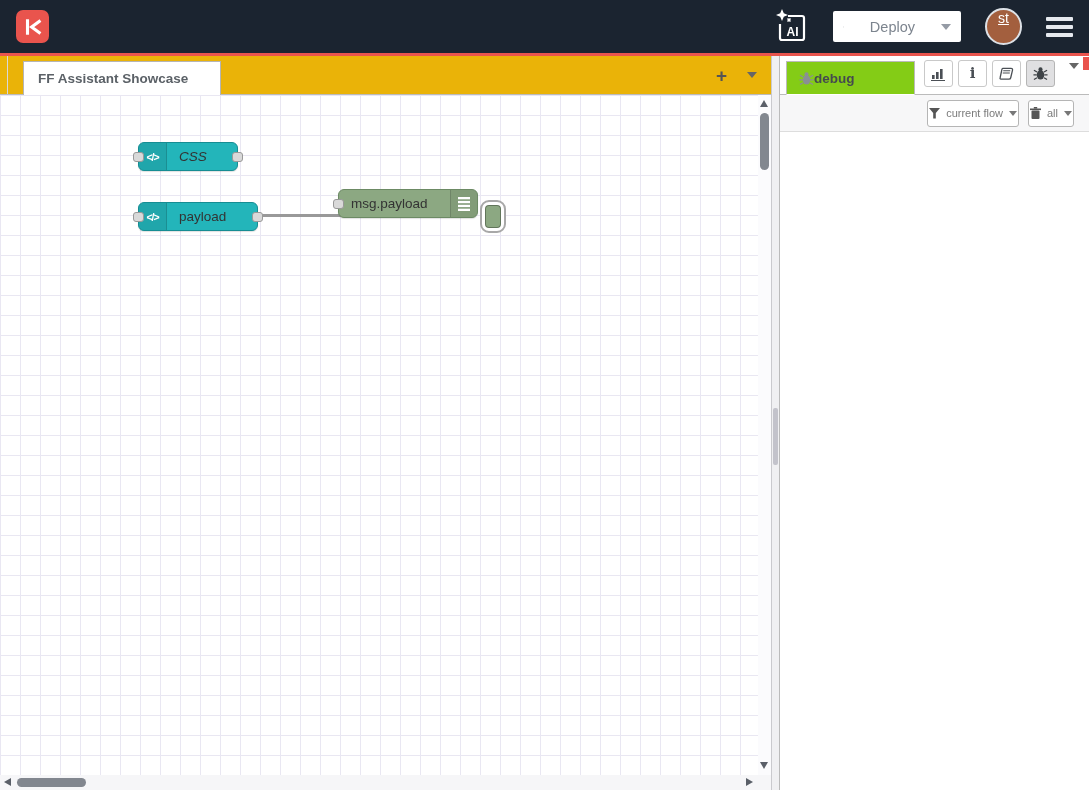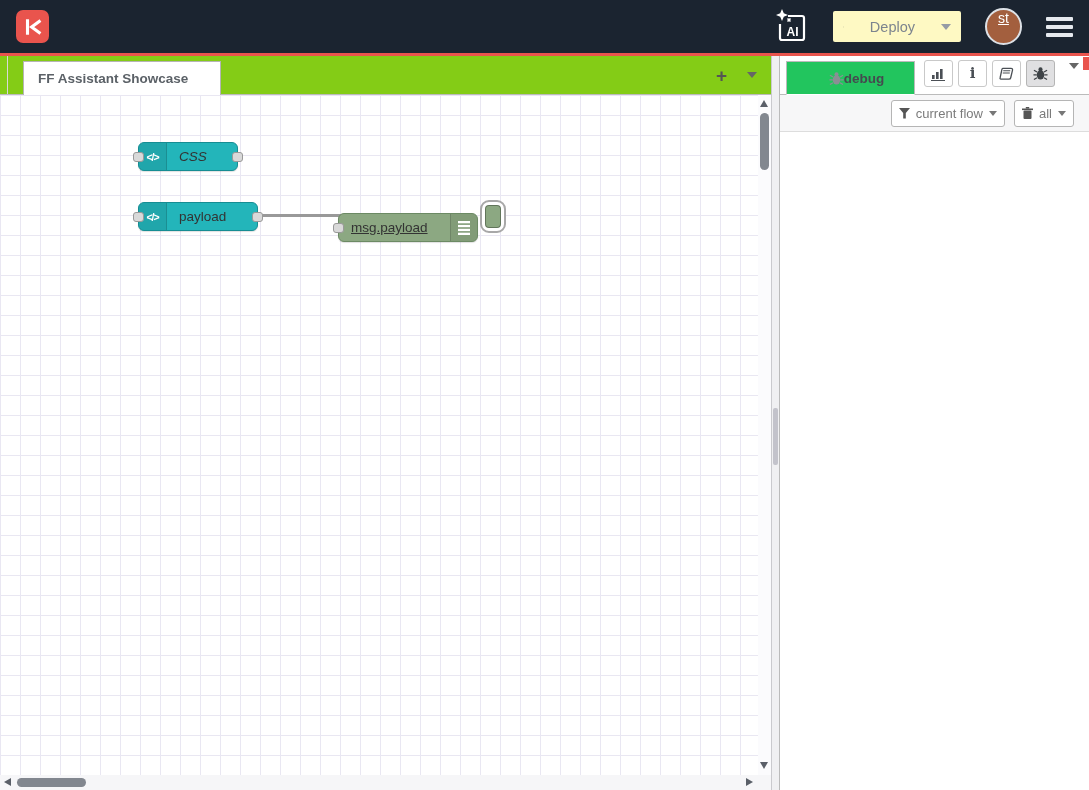--- a/index.html
+++ b/index.html
@@ -8,35 +8,35 @@
   .app { position:relative; width:1089px; height:790px; display:flex; flex-direction:column; }
 
   
   .header { height:56px; background:#1b2430; border-bottom:3px solid #e9544d;
             display:flex; align-items:center; padding:0 16px; flex:0 0 auto; }
   .logo { width:33px; height:33px; border-radius:7px; background:#e9544d;
           display:flex; align-items:center; justify-content:center; cursor:pointer; }
   .page-title { color:#e9edf2; font-size:17px; margin-left:14px; letter-spacing:.2px; }
   .header-right { margin-left:auto; display:flex; align-items:center; gap:24px; }
   .ai-btn { width:36px; height:38px; display:flex; align-items:flex-end; justify-content:center; cursor:pointer; }
-  .deploy-btn { width:128px; height:31px; background:#fef9c3; border-radius:2px;
+  .deploy-btn { width:128px; height:31px; background:#ffffff; border-radius:2px;
                 display:flex; align-items:center; padding:0 10px; gap:26px; cursor:default; }
   .deploy-label { color:#7c848e; font-size:14.5px; flex:1; text-align:center; }
   .caret { width:0; height:0; border-left:5px solid transparent; border-right:5px solid transparent;
            border-top:6px solid #959ba5; }
   .avatar { width:37px; height:37px; border-radius:50%; background:#a35f3e; border:2px solid #dde1e6;
             color:#fff; font-size:14px; display:flex; justify-content:center; cursor:pointer;text-decoration:underline; }
   .hamburger { display:flex; flex-direction:column; gap:4px; cursor:pointer; padding:4px 0; }
   .hamburger span { display:block; width:27px; height:4px; background:#e6e9ee; border-radius:1px; }
 
   
   .main { flex:1; display:flex; min-height:0; }
   .workspace { position:relative; width:771px; flex:0 0 771px; }
 
-  .tabbar { height:39px; background:#84cc16; border-bottom:1px solid #bbbbbb; position:relative; }
+  .tabbar { height:39px; background:#eab308; border-bottom:1px solid #bbbbbb; position:relative; }
   .tab-stub { position:absolute; left:0; top:0; width:8px; height:100%; border-right:1px solid #d8d8d8; }
   .flow-tab { position:absolute; left:23px; bottom:-1px; width:198px; height:34px; background:#fff;
               border:1px solid #b5b5b5; border-bottom:none; display:flex; align-items:center;
               padding-left:14px; cursor:pointer; }
   .flow-tab-label { font-weight:bold; font-size:13.5px; color:#5b6167; }
   .tab-actions { position:absolute; right:14px; top:0; height:100%; display:flex; align-items:center; gap:20px; }
   .add-btn { font-size:19px; font-weight:bold; color:#555; line-height:1; cursor:pointer; }
   .caret-gray { width:0; height:0; border-left:5px solid transparent; border-right:5px solid transparent;
                 border-top:6px solid #666; cursor:pointer; }
 
@@ -46,21 +46,21 @@
             background-size:20px 20px; overflow:hidden; }
 
   
   .wire { position:absolute; left:253px; top:119px; width:90px; height:3px; background:#999; border-radius:2px; }
   .node { position:absolute; height:29px; border-radius:6px; display:flex; align-items:stretch;
           font-size:13.5px; color:#333; cursor:pointer; box-shadow:0 1px 1px rgba(0,0,0,.12); }
   .node-teal { background:#23b5ba; border:1px solid #168d93; }
   .node-green { background:#8ca882; border:1px solid #6c8a64; }
   .node-css { left:138px; top:47px; width:100px; }
   .node-template { left:138px; top:107px; width:120px; }
-  .node-debug { left:338px; top:118px; width:140px;text-decoration:underline; }
+  .node-debug { left:338px; top:94px; width:140px; }
   .node-icon-left { width:28px; background:rgba(0,0,0,.08); border-right:1px solid rgba(0,0,0,.15);
           border-radius:5px 0 0 5px; display:flex; align-items:center; justify-content:center;
           color:#fff; font-weight:bold; font-size:10.5px; letter-spacing:-1px; }
   .node-icon-right { width:27px; background:rgba(0,0,0,.07); border-left:1px solid rgba(0,0,0,.15);
           border-radius:0 5px 5px 0; display:flex; align-items:center; justify-content:center; }
   .node-label { flex:1; display:flex; align-items:center; padding:0 12px; white-space:nowrap; }
   .italic { font-style:italic; }
   .port { position:absolute; width:11px; height:10px; background:#d9d9d9; border:1px solid #999;
           border-radius:3px; top:50%; transform:translateY(-50%); cursor:crosshair; }
   .port-left { left:-6px; } .port-right { right:-6px; }
@@ -86,35 +86,35 @@
   
   .separator { width:9px; flex:0 0 9px; background:#f0f0f2; border-left:1px solid #cacace;
                border-right:1px solid #bbbbbb; position:relative; cursor:col-resize; }
   .grip { position:absolute; top:352px; left:1px; width:5px; height:57px; background:#c3c3cb; border-radius:2px; }
 
   
   .sidebar { flex:1; display:flex; flex-direction:column; background:#fff; position:relative; min-width:0; }
   .red-notch { position:absolute; top:1px; right:0; width:6px; height:13px; background:#e9544d; }
   .sidebar-tabs { height:39px; background:#fff; border-bottom:1px solid #bbbbbb; display:flex;
                   align-items:flex-end; padding:0 10px 0 6px; }
-  .debug-tab { height:34px; margin-bottom:-1px; width:129px; background:#22c55e; border:1px solid #bbbbbb;
+  .debug-tab { height:34px; margin-bottom:-1px; width:129px; background:#84cc16; border:1px solid #bbbbbb;
                border-bottom:1px solid #fff; display:flex; align-items:center; padding-left:12px;
-               cursor:pointer;justify-content:center; }
+               cursor:pointer; }
   .debug-tab-label { font-weight:bold; font-size:13.5px; color:#454a4f; }
   .tab-btns { margin-left:auto; display:flex; align-items:center; gap:5px; margin-bottom:7px; }
   .icon-btn { width:29px; height:27px; background:#fff; border:1px solid #c9c9c9; border-radius:3px;
               display:flex; align-items:center; justify-content:center; cursor:pointer; }
   .icon-btn.active { background:#e0e0e2; border-color:#b5b5b5; }
   .info-glyph { font-family:"DejaVu Serif", serif; font-weight:bold; font-size:15px; color:#4a4f55; line-height:1; }
   .sb-caret { margin-left:9px; margin-bottom:15px; }
 
   .filter-row { height:37px; background:#f7f7f8; border-bottom:1px solid #dddddd; display:flex;
                 align-items:center; justify-content:flex-end; gap:9px; padding-right:15px; }
   .filter-btn { height:27px; background:#fff; border:1px solid #b5b5b5; border-radius:3px; display:flex;
-                align-items:center; gap:6px; padding:0 7px; font-size:13px; color:#7b7b7b; cursor:pointer; }
+                align-items:center; gap:6px; padding:0 1px; font-size:11px; color:#7b7b7b; cursor:pointer; }
   .filter-btn .caret-sm { width:0; height:0; border-left:4.5px solid transparent; border-right:4.5px solid transparent;
                 border-top:5.5px solid #777; }
   .debug-body { flex:1; background:#fff; }
 </style>
 </head>
 <body>
 
 <div class="app">
 
   <div class="header">

